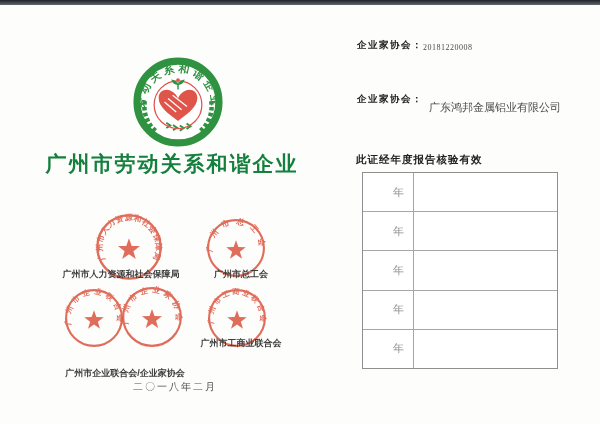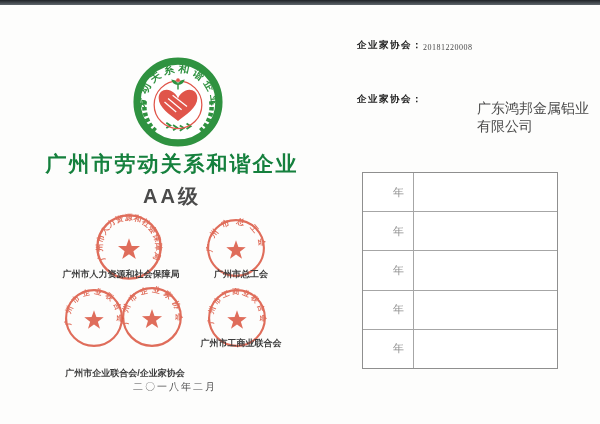--- a/index.html
+++ b/index.html
@@ -31,21 +31,21 @@
   .cap-4{left:199px;top:337px;width:84px;}
   .issue-date{position:absolute;left:130px;top:380px;width:90px;text-align:center;
     font-size:10px;letter-spacing:2px;color:#4f4f4f;}
   
   .field-label{position:absolute;font-size:9.5px;font-weight:bold;
     letter-spacing:1.5px;color:#222;}
   .lbl-certno{left:357px;top:39px;}
   .lbl-holder{left:357px;top:93px;}
   .field-value{position:absolute;font-family:"Liberation Serif",serif;color:#4a4a4a;}
   .val-certno{left:423px;top:43px;font-size:8px;letter-spacing:.5px;}
-  .val-holder{left:429px;top:100px;font-size:14px;margin-left:48px;}
+  .val-holder{left:429px;top:100px;font-size:11px;}
   .annual-title{position:absolute;left:356px;top:153px;font-size:10.5px;
     font-weight:bold;letter-spacing:1px;color:#222;}
   .annual-table{position:absolute;left:362px;top:172px;width:196px;height:197px;
     border:1px solid #8f8f8f;display:flex;flex-direction:column;box-sizing:border-box;
     background:#fff;}
   .annual-row{flex:1;display:flex;border-bottom:1px solid #a6a6a6;}
   .annual-row:last-child{border-bottom:none;}
   .year-cell{width:51px;border-right:1px solid #a6a6a6;display:flex;
     align-items:center;justify-content:flex-end;padding-right:9px;box-sizing:border-box;
     font-size:11px;color:#8f8f8f;}
@@ -91,21 +91,20 @@
         <g stroke="#ffffff" stroke-width="1.4" fill="none">
           <path d="M 35,50 L 48,61"></path>
           <path d="M 39,46 L 54,58.5"></path>
           <path d="M 44,42.5 L 60,55"></path>
         </g>
       </g>
     </svg>
   </div>
 
   <div class="title1">广州市劳动关系和谐企业</div>
-  <div class="title2">AA级</div>
 
   <div class="seal seal-1">
     <svg viewBox="0 0 100 100">
       <circle cx="50" cy="50" r="46.5" fill="none" stroke="#dc5a45" stroke-width="3.5"></circle>
       <path id="sealArc1" d="M 16,70 A 39.5,39.5 0 1 1 84,70" fill="none"></path>
       <text class="seal-text" font-size="11.5" letter-spacing="1">
         <textPath href="#sealArc1" startOffset="50%" text-anchor="middle">广州市人力资源和社会保障局</textPath></text>
       <polygon points="50,37 54,48.5 66.2,48.7 56.5,56.1 60,67.8 50,60.8 40,67.8 43.5,56.1 33.8,48.7 46,48.5" fill="#dc5a45"></polygon>
     </svg>
   </div>
@@ -152,20 +151,21 @@
   <div class="caption cap-4">广州市工商业联合会</div>
 
   <div class="issue-date">二〇一八年二月</div>
 
   <div class="field-label lbl-certno">企业家协会：</div>
   <div class="field-value val-certno">20181220008</div>
 
   <div class="field-label lbl-holder">企业家协会：</div>
   <div class="field-value val-holder">广东鸿邦金属铝业有限公司</div>
 
+  <div class="annual-title">此证经年度报告核验有效</div>
 
   <div class="annual-table">
     <div class="annual-row">
       <div class="year-cell">年</div>
       <div class="blank-cell"></div>
     </div>
     <div class="annual-row">
       <div class="year-cell">年</div>
       <div class="blank-cell"></div>
     </div>

